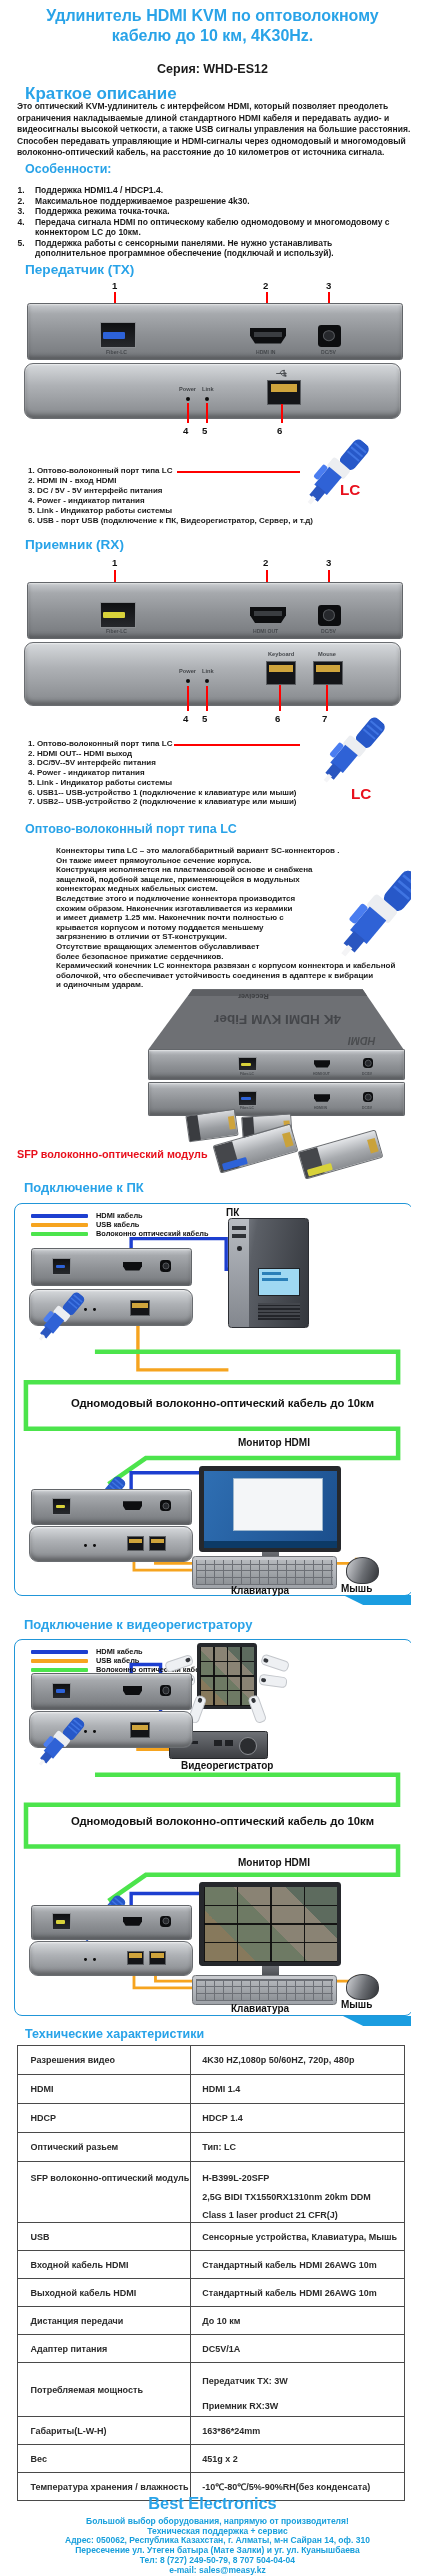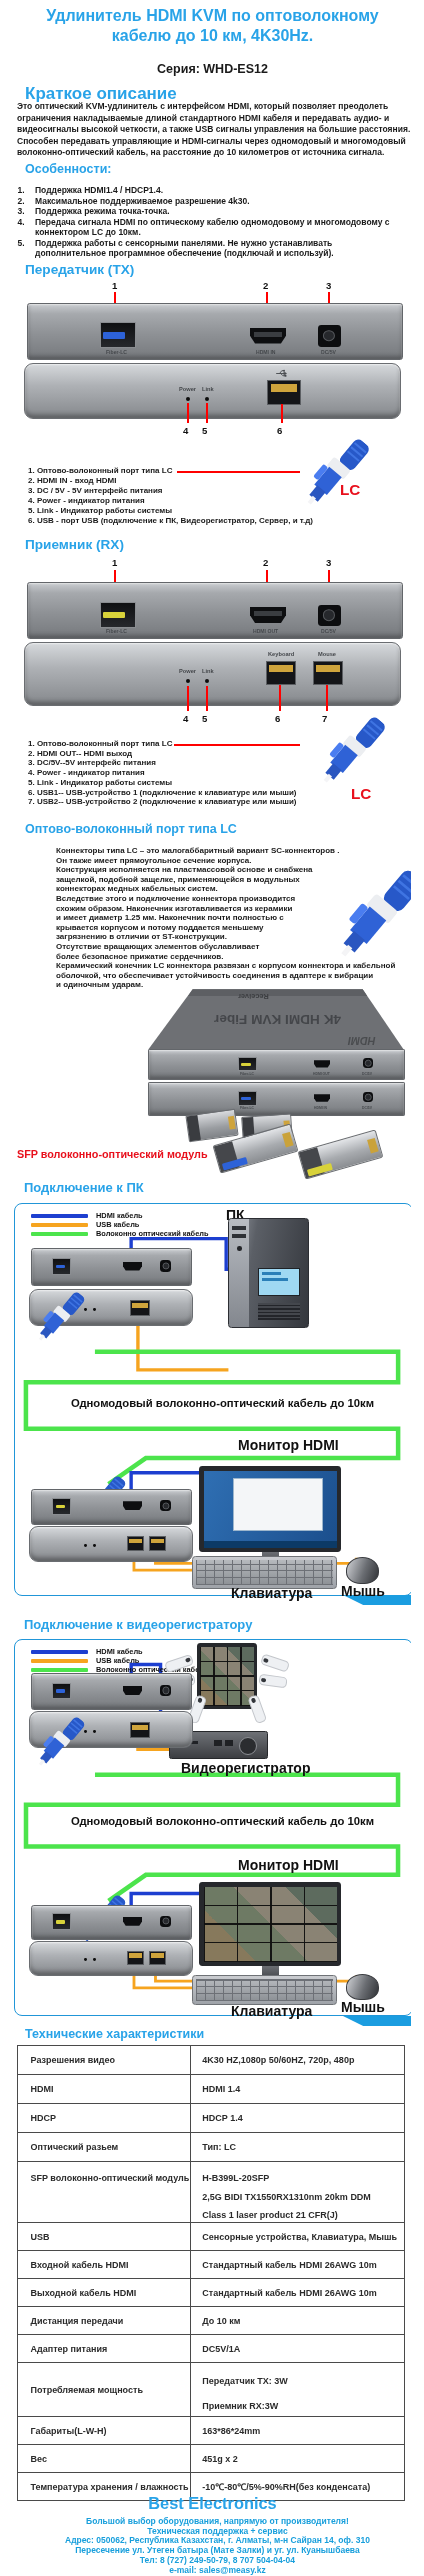--- a/index.html
+++ b/index.html
@@ -31,21 +31,21 @@
   .usb-tongue{position:absolute;left:8%;right:8%;top:12%;height:36%;background:#cfa43c;}
   .led{position:absolute;width:4px;height:4px;background:#0d0d0d;border-radius:50%;}
   .plabel{position:absolute;font-size:5.1px;color:#45484c;white-space:nowrap;}
   .mlabel{position:absolute;font-size:3.4px;color:#45484c;white-space:nowrap;}
   
   .frame{position:absolute;border:1.7px solid #2196d8;border-radius:8px;}
   .wedge{position:absolute;background:#1b9de0;clip-path:polygon(0 0,100% 0,100% 100%,30% 100%);}
   .leg-bar{position:absolute;width:57px;height:4px;border-radius:1.1px;}
   .leg-lbl{position:absolute;font-size:7.4px;color:#111;white-space:nowrap;}
   .fibnote{position:absolute;font-size:11.3px;color:#111;text-align:right;white-space:nowrap;}
-  .dlabel{position:absolute;font-size:14px;color:#111;white-space:nowrap;}
+  .dlabel{position:absolute;font-size:10px;color:#111;white-space:nowrap;}
   
   .mon{position:absolute;background:#26282c;border-radius:3.4px;padding:4.5px;box-sizing:border-box;}
   .scr-pc{width:100%;height:100%;background:linear-gradient(115deg,#2f6fb3,#1b4e8c);position:relative;overflow:hidden;}
   .scr-win{position:absolute;left:22%;top:10%;width:66%;height:66%;background:#f4f6f8;border:0.6px solid #9db6cc;}
   .scr-bar{position:absolute;left:0;right:0;bottom:0;height:9%;background:#0c3a66;}
   .scr-cctv{width:100%;height:100%;position:relative;background-color:#7b6f58;
       background-image:repeating-linear-gradient(0deg,rgba(15,15,15,.95) 0 1.1px,transparent 1.1px 25%),
       repeating-linear-gradient(90deg,rgba(15,15,15,.95) 0 1.1px,transparent 1.1px 25%),
       linear-gradient(45deg,#87795c 0 25%,#6e7a64 0 50%,#8a8374 0 75%,#5d6b5e 0);}
   .stand{position:absolute;background:linear-gradient(#6b6e73,#3f4145);}

